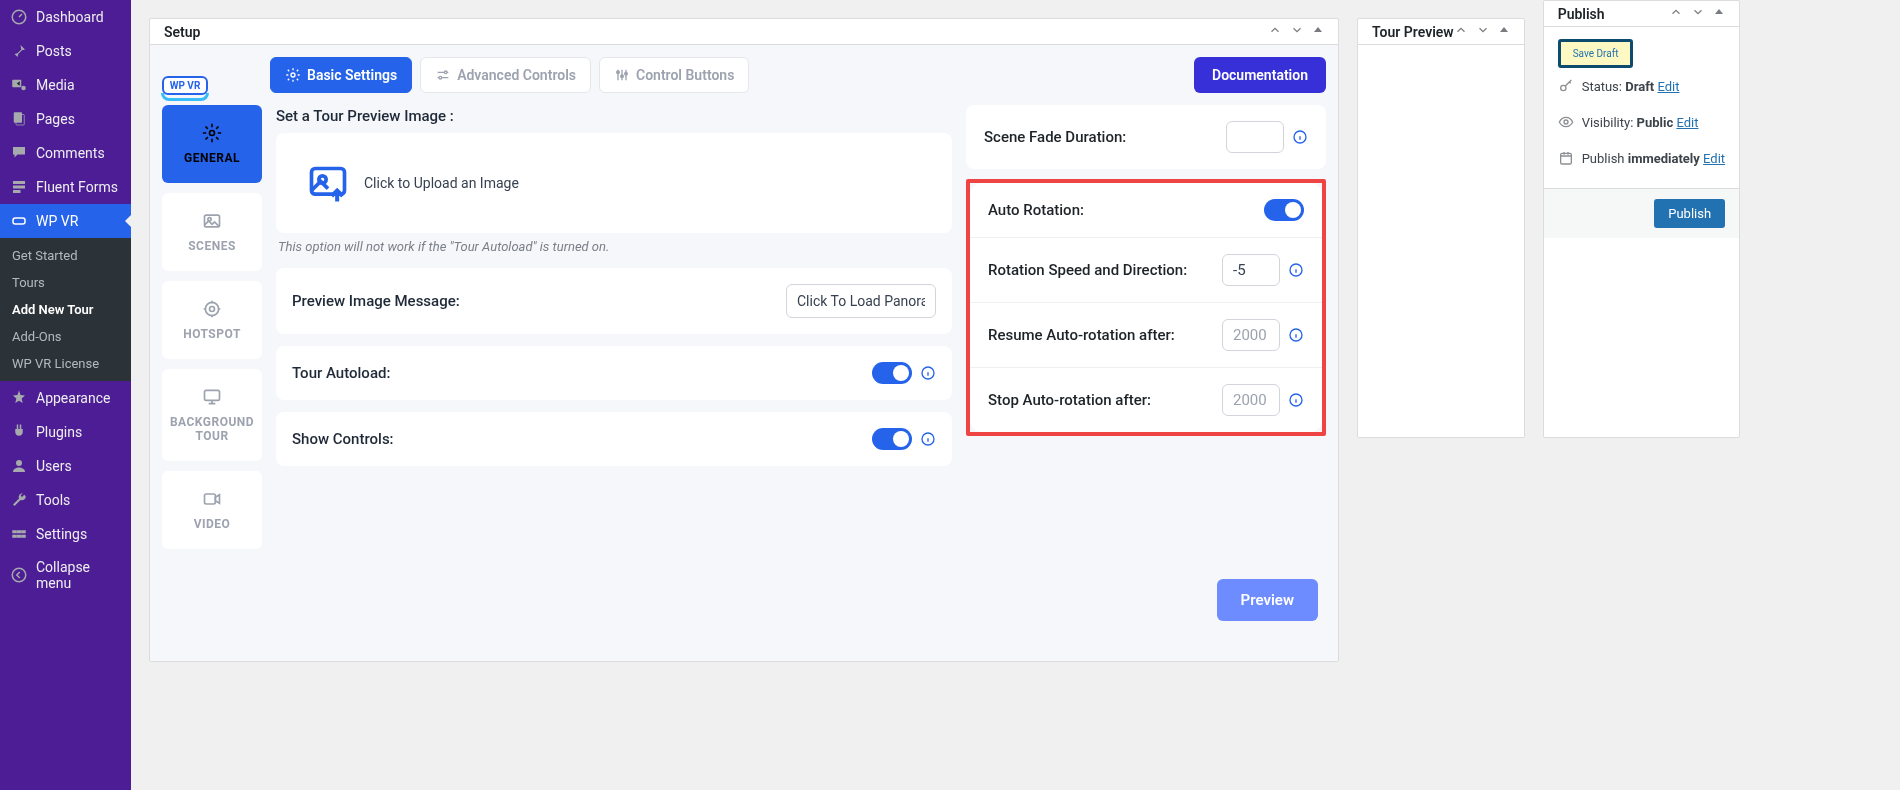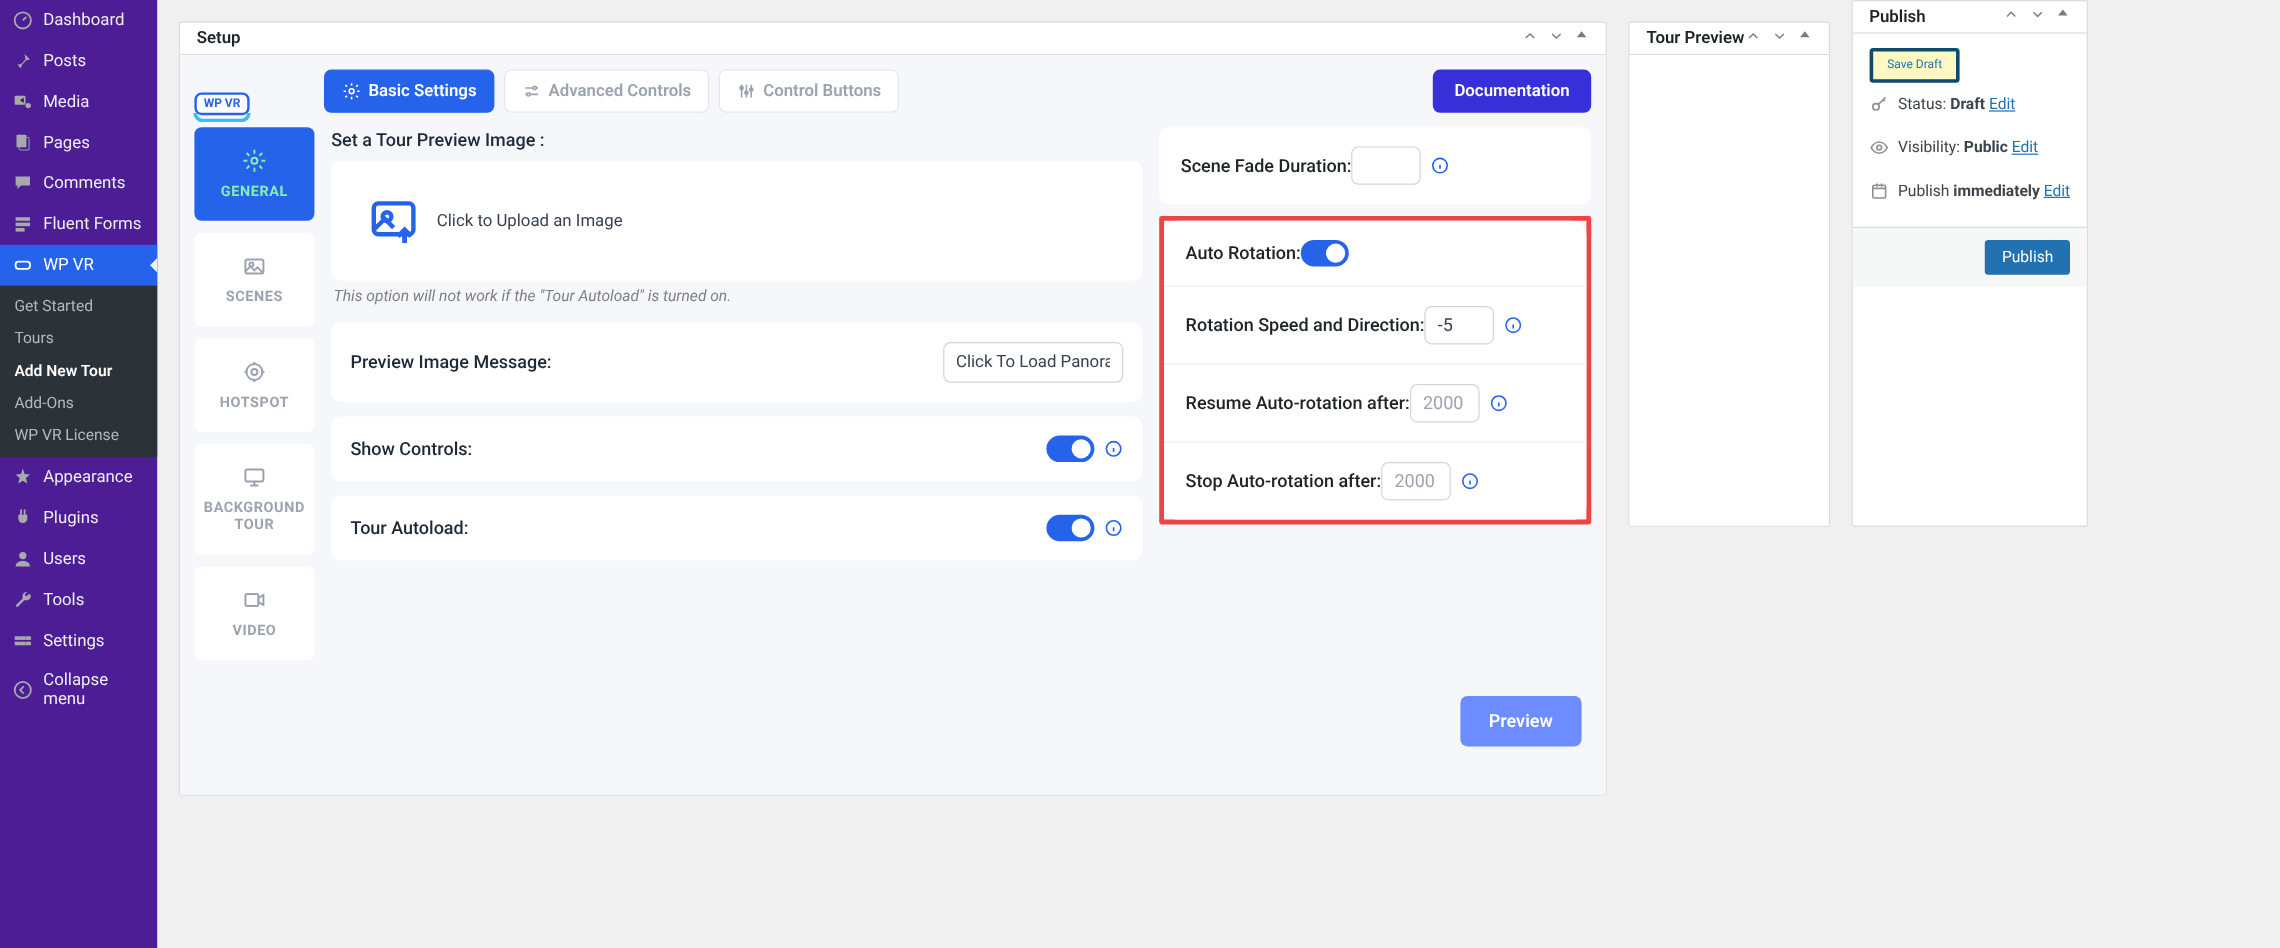--- a/index.html
+++ b/index.html
@@ -36,40 +36,40 @@
 .logo-arc{width:48px;height:8px;border:3px solid #38bdf8;border-top:none;border-radius:0 0 24px 24px;margin-top:-2px}
 .logo-wrap{display:flex;flex-direction:column;align-items:center}
 .tab-pill{display:flex;align-items:center;gap:6px;background:#fff;border:1px solid #e5e7eb;border-radius:6px;padding:9px 14px;font-size:14px;font-weight:600;color:#9ca3af;cursor:pointer}
 .tab-pill.active{background:#2563eb;color:#fff;border-color:#2563eb}
 .tab-pill .ti{width:16px;height:16px}
 .doc-btn{margin-left:auto;background:#3730d9;color:#fff;border:none;border-radius:6px;padding:10px 18px;font-size:14px;font-weight:600;cursor:pointer}
 
 .panel-flex{display:flex;gap:0}
 .vtabs{width:100px;display:flex;flex-direction:column;flex-shrink:0}
 .vtab{background:#fff;border-radius:6px;margin-bottom:10px;padding:18px 6px;display:flex;flex-direction:column;align-items:center;gap:8px;cursor:pointer;color:#9ca3af;font-size:12px;font-weight:700;text-align:center;letter-spacing:.5px}
-.vtab.active{background:#2563eb;color:#86efac}
+.vtab.active{background:#2563eb;color:#000000}
 .vtab .vi{width:20px;height:20px}
 
 .settings-col{flex:1;padding:0 14px;min-width:0}
 .settings-card{background:#fff;border-radius:8px;padding:16px;margin-bottom:12px}
 .upload-card{background:#fff;border-radius:8px;padding:30px;display:flex;flex-direction:row;align-items:center;gap:14px;cursor:pointer}
 .upload-icon{width:44px;height:40px;color:#2563eb}
 .hint{color:#7b7f87;font-style:italic;font-size:13px;padding:6px 2px 0}
 .row-label{display:flex;align-items:center;justify-content:space-between;gap:12px;font-size:15px;font-weight:500;color:#1f2937}
 .text-input{border:1px solid #d1d5db;border-radius:6px;padding:8px 10px;font-size:14px;width:150px;color:#374151}
 
 
 .toggle{width:40px;height:22px;background:#2563eb;border-radius:11px;position:relative;cursor:pointer;display:inline-block;flex-shrink:0}
 .toggle::after{content:"";position:absolute;width:16px;height:16px;background:#fff;border-radius:50%;top:3px;right:3px}
 .info-ico{color:#2563eb;width:16px;height:16px;flex-shrink:0}
 .inline-group{display:flex;align-items:center;gap:8px}
 
 .right-col{width:360px;flex-shrink:0}
 .right-card{background:#fff;border-radius:8px}
-.right-card .rc-row{padding:16px 18px;border-bottom:1px solid #eef0f4;display:flex;align-items:center;font-size:15px;font-weight:500}
+.right-card .rc-row{padding:16px 18px;border-bottom:1px solid #eef0f4;display:flex;align-items:center;justify-content:space-between;font-size:15px;font-weight:500}
 .right-card .rc-row:last-child{border-bottom:none}
 .num-input{border:1px solid #d1d5db;border-radius:6px;padding:6px 10px;font-size:15px;width:58px;text-align:left;color:#374151}
 .num-input::placeholder{color:#9ca3af}
 .highlight-box{border:4px solid #ef4444;border-radius:2px;margin-top:-4px;padding:0}
 
 .preview-btn{background:#6d8cff;color:#fff;border:none;border-radius:6px;padding:12px 24px;font-size:15px;font-weight:600;cursor:pointer;float:right;margin:20px 8px 24px 0}
 
 
 .publish-body{padding:12px 14px}
 .save-draft-btn{border:3px solid #0c4a6e;color:#2271b1;background:#fef9c3;padding:6px 12px;border-radius:3px;font-size:10px;cursor:pointer}
@@ -322,34 +322,34 @@
 
               <div class="settings-card" style="margin-top:14px">
                 <div class="row-label">
                   <span>Preview Image Message:</span>
                   <input class="text-input" value="Click To Load Panorama" style="">
                 </div>
               </div>
 
               <div class="settings-card">
                 <div class="row-label">
-                  <span>Show Controls:</span>
+                  <span>Tour Autoload:</span>
                   <span class="inline-group">
                     <span class="toggle"></span>
                     <span class="info-ico"><svg viewBox="0 0 24 24" fill="none" stroke="currentColor" stroke-width="2">
                           <circle cx="12" cy="12" r="9"></circle>
                           <path d="M12 8h.01M11 12h1v4"></path>
                         </svg></span>
                   </span>
                 </div>
               </div>
 
               <div class="settings-card">
                 <div class="row-label">
-                  <span>Tour Autoload:</span>
+                  <span>Show Controls:</span>
                   <span class="inline-group">
                     <span class="toggle"></span>
                     <span class="info-ico"><svg viewBox="0 0 24 24" fill="none" stroke="currentColor" stroke-width="2">
                           <circle cx="12" cy="12" r="9"></circle>
                           <path d="M12 8h.01M11 12h1v4"></path>
                         </svg></span>
                   </span>
                 </div>
               </div>
             </div>

